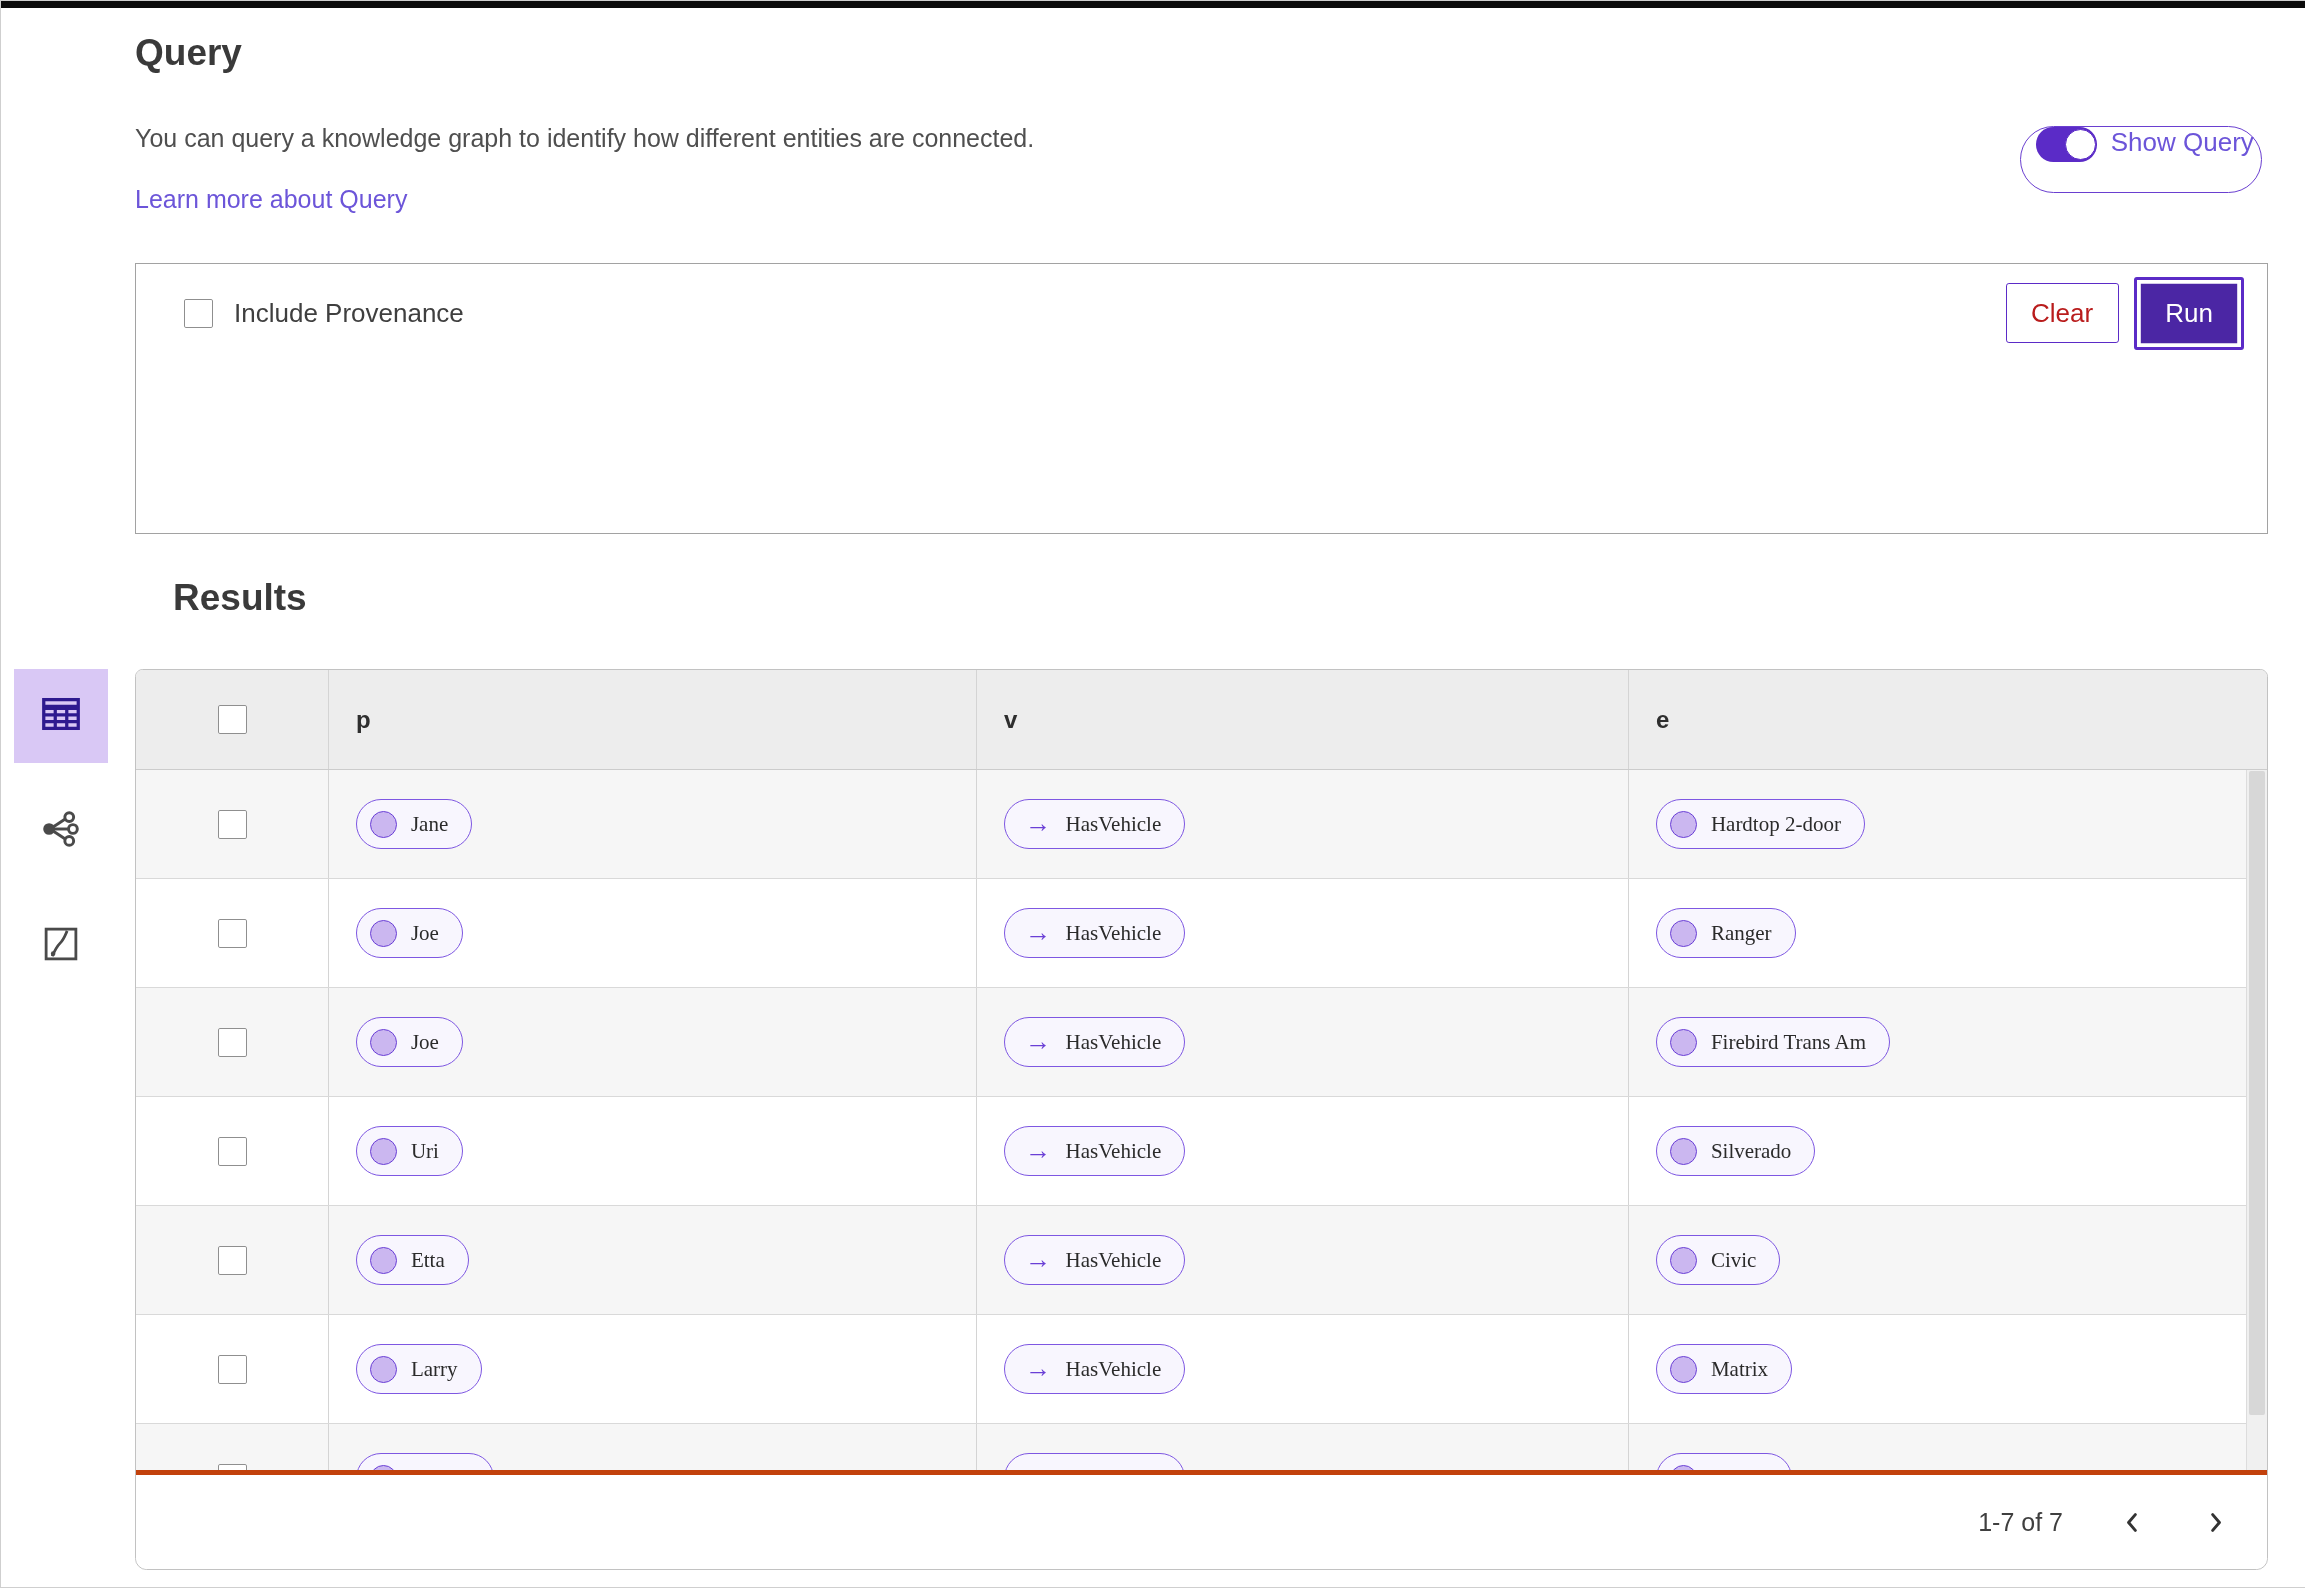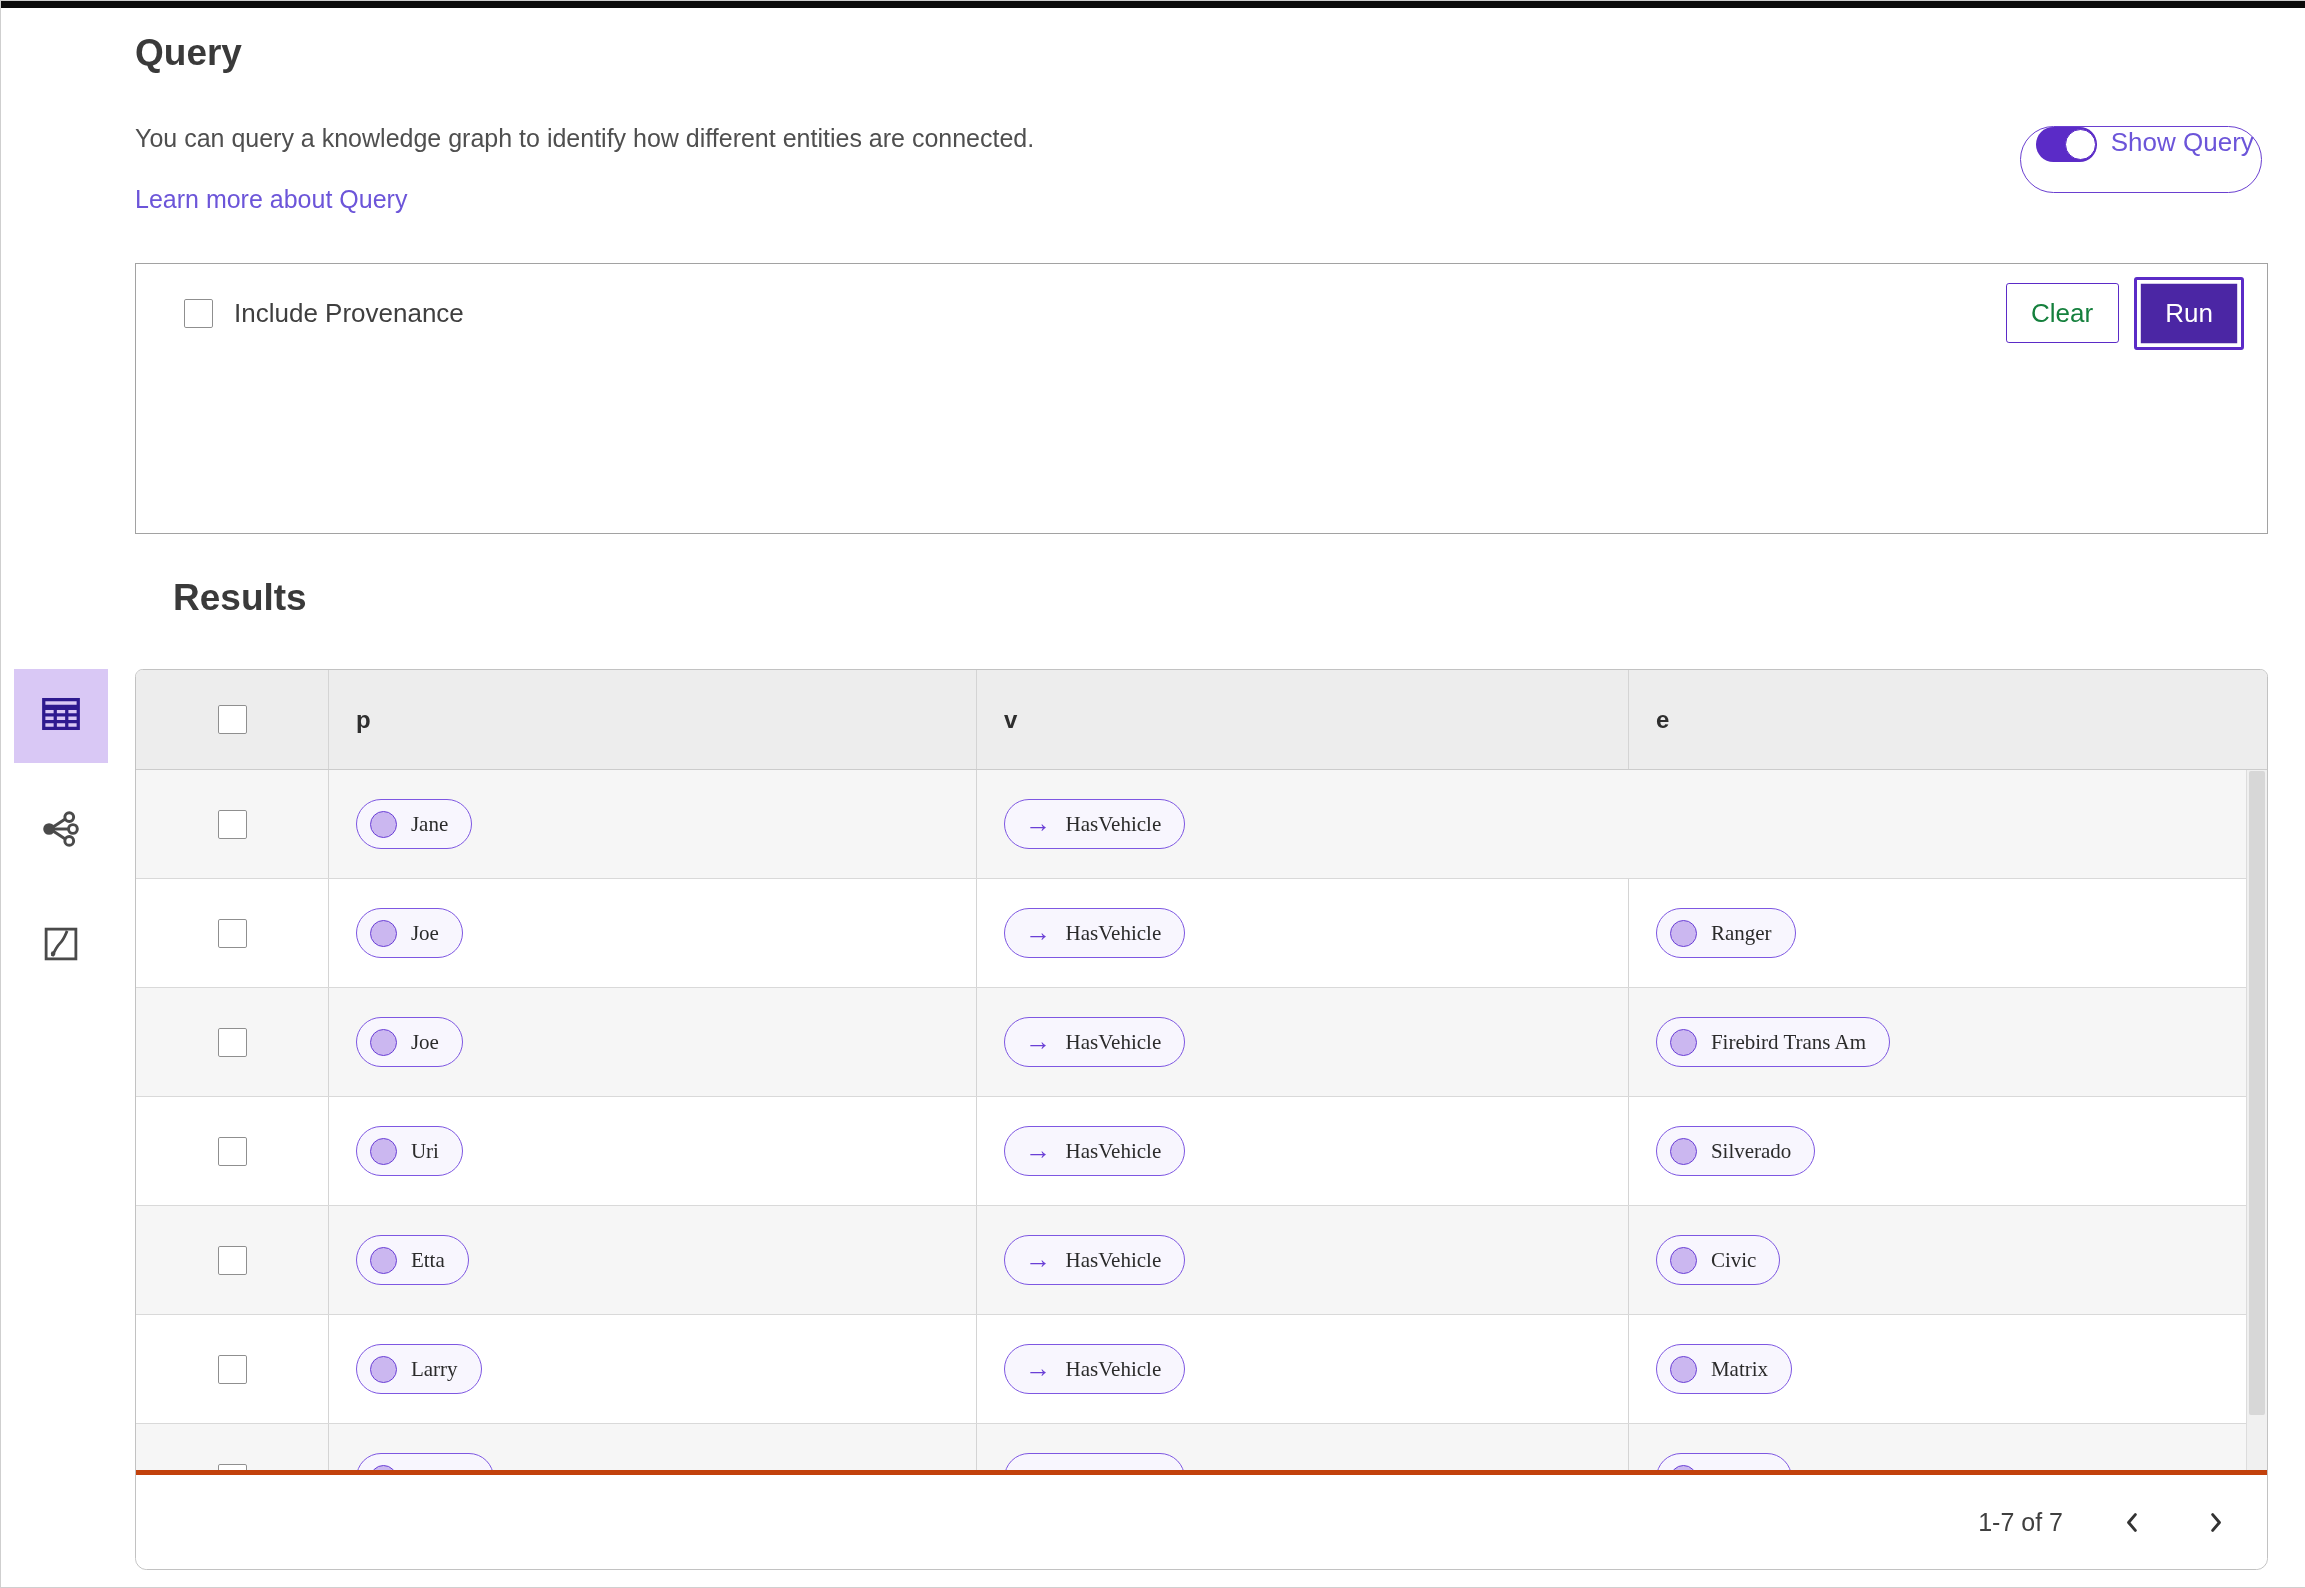--- a/index.html
+++ b/index.html
@@ -49,21 +49,21 @@
   }
   .panel-footer {
     height:106px; display:flex; align-items:center;
     padding:0 23px 8px 48px;
   }
   .checkbox { width:29px; height:29px; border:1.9px solid #8f8f8f; border-radius:1.9px; background:#fff; display:inline-block; flex:0 0 auto; cursor:pointer; }
   .cb-label { font-size:26px; color:#3f3f3f; margin-left:21px; }
   .spacer { flex:1; }
   .btn-clear {
     width:113px; height:60px; background:#fff; border:1.9px solid #5b2bc7; border-radius:2.9px;
-    font-size:26px; color:#15803d; font-family:inherit; cursor:pointer;
+    font-size:26px; color:#b91c1c; font-family:inherit; cursor:pointer;
   }
   .btn-run {
     margin-left:15.4px; width:110px; height:73px;
     background:#4b26a4; color:#ffffff;
     border:3.8px solid #5b2bc7; box-shadow: inset 0 0 0 3.8px #ffffff;
     border-radius:2.9px; font-size:26px; font-family:inherit; cursor:pointer;
   }
 
   
   .results-title { position:absolute; left:134px; top:576px; font-size:37px; font-weight:bold; color:#3a3a3a;margin-left:38px; }
@@ -205,20 +205,26 @@
         <span class="dot"></span>
         <span class="lbl">Jane</span>
       </span>
     </div>
     <div class="cell">
       <span class="pill">
         <span class="arrow">→</span>
         <span class="lbl">HasVehicle</span>
       </span>
     </div>
+    <div class="cell">
+      <span class="pill">
+        <span class="dot"></span>
+        <span class="lbl">Hardtop 2-door</span>
+      </span>
+    </div>
   </div>
 
   <div class="trow">
     <div class="cell cb-cell">
       <span class="checkbox"></span>
     </div>
     <div class="cell">
       <span class="pill">
         <span class="dot"></span>
         <span class="lbl">Joe</span>

